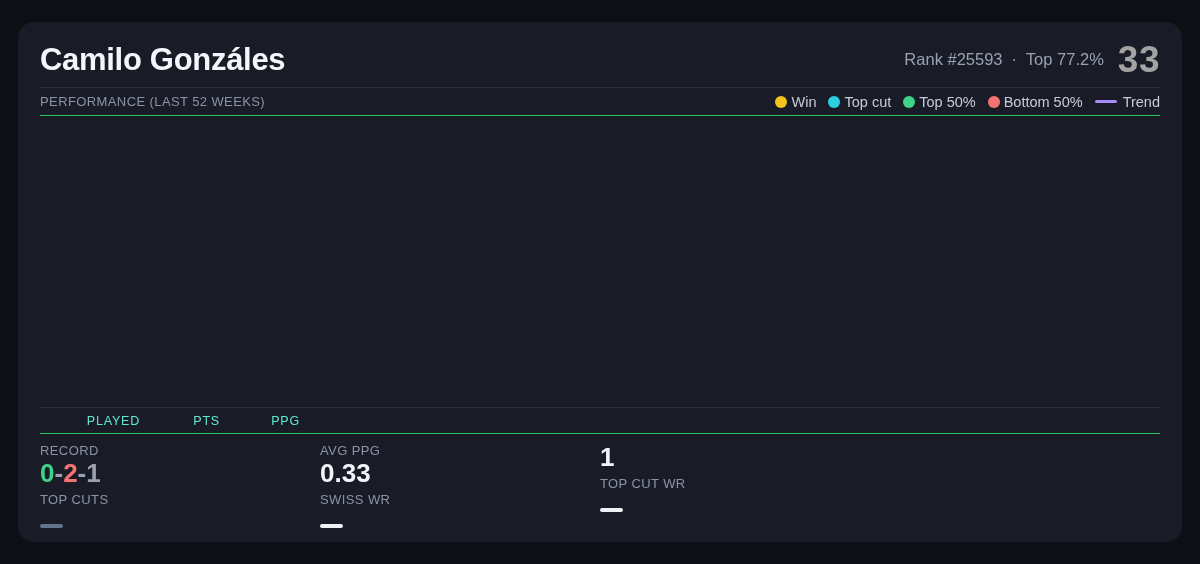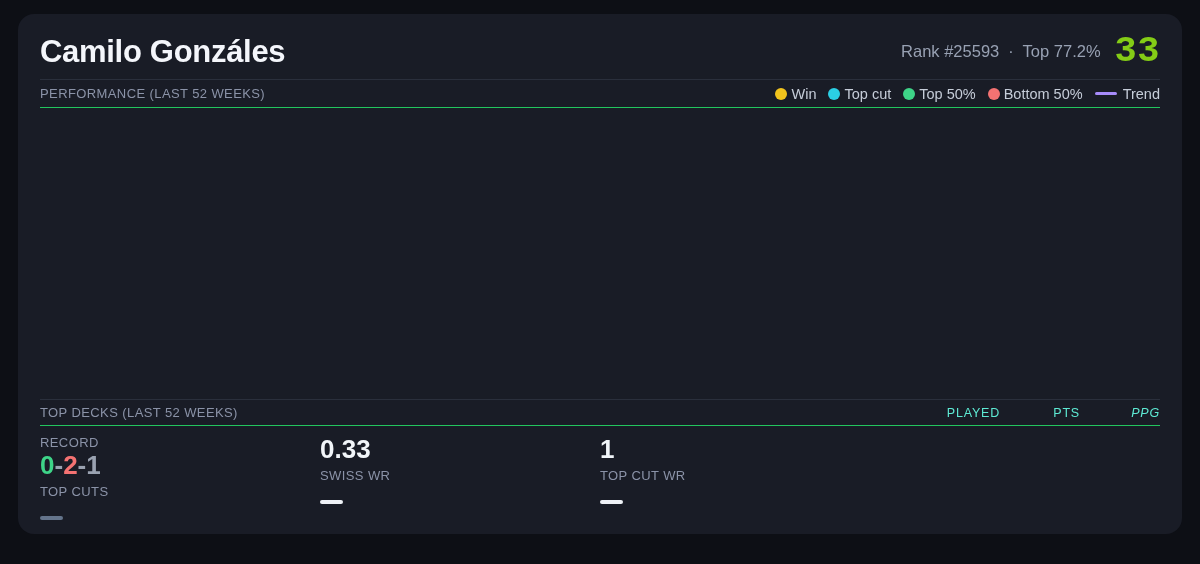--- a/index.html
+++ b/index.html
@@ -10,21 +10,21 @@
     overflow: hidden;
   }
   .stage {
     position: relative;
     width: 1200px;
     height: 564px;
     background: #0d0f15;
   }
   .card {
     position: absolute;
-    left: 18px; top: 14px;
+    left: 18px; top: 22px;
     width: 1164px; height: 520px;
     background: #191c26;
     border-radius: 16px;
     padding: 0 22px;
     display: flex;
     flex-direction: column;
   }
   
   .card-header {
     height: 65px;
@@ -108,21 +108,21 @@
     align-items: center;
   }
   .decks-col {
     font-size: 12.5px;
     color: #5eead4;
     letter-spacing: 0.8px;
     text-align: right;
   }
   .decks-col.c1 { width: 100px; }
   .decks-col.c2 { width: 80px; }
-  .decks-col.c3 { width: 80px; font-style: italic; }
+  .decks-col.c3 { width: 80px; }
   
   .stats-grid {
     display: grid;
     grid-template-columns: repeat(4, 1fr);
     padding-top: 9px;
     padding-bottom: 10px;
     flex: none;
     height: 108px;
   }
   .stat-cell { display: flex; flex-direction: column; }
@@ -172,21 +172,21 @@
   <div class="card">
 
     <div class="card-header">
       <div class="page-title">Camilo Gonzáles</div>
       <div class="rank-block">
         <div class="rank-text">
           <span>Rank #25593</span>
           <span class="rank-dot">·</span>
           <span>Top 77.2%</span>
         </div>
-        <div class="score-value" style="color: #84cc16; font-family: Liberation Mono, monospace;">33</div>
+        <div class="score-value" style="color: #a3a3a3;">33</div>
       </div>
     </div>
 
     <div class="section-row perf-row">
       <div class="section-label">PERFORMANCE (LAST 52 WEEKS)</div>
       <div class="legend">
         <div class="legend-item">
           <span class="legend-dot" style="background: rgb(242, 196, 29);"></span>
           <span>Win</span>
         </div>
@@ -205,40 +205,40 @@
         <div class="legend-item">
           <span class="legend-line" style="background: rgb(167, 139, 250);"></span>
           <span>Trend</span>
         </div>
       </div>
     </div>
 
     <div class="chart-area"></div>
 
     <div class="section-row decks-row">
-      <div class="section-label">TOP DECKS (LAST 52 WEEKS)</div>
       <div class="decks-cols">
         <span class="decks-col c1">PLAYED</span>
         <span class="decks-col c2">PTS</span>
         <span class="decks-col c3">PPG</span>
       </div>
     </div>
 
     <div class="stats-grid">
 
       <div class="stat-cell">
         <div class="stat-label">RECORD</div>
         <div class="stat-value">
           <span style="color: rgb(62, 212, 136);">0</span><span class="record-sep">-</span><span style="color: rgb(244, 114, 114);">2</span><span class="record-sep">-</span><span style="color: rgb(154, 162, 177);">1</span>
         </div>
         <div class="stat-label">TOP CUTS</div>
         <div class="stat-dash" style="background: rgb(100, 116, 139);"></div>
       </div>
 
       <div class="stat-cell">
+        <div class="stat-label">AVG PPG</div>
         <div class="stat-value">0.33</div>
         <div class="stat-label">SWISS WR</div>
         <div class="stat-dash" style="background: rgb(238, 241, 246);"></div>
       </div>
 
       <div class="stat-cell">
         <div class="stat-value">1</div>
         <div class="stat-label">TOP CUT WR</div>
         <div class="stat-dash" style="background: rgb(238, 241, 246);"></div>
       </div>

